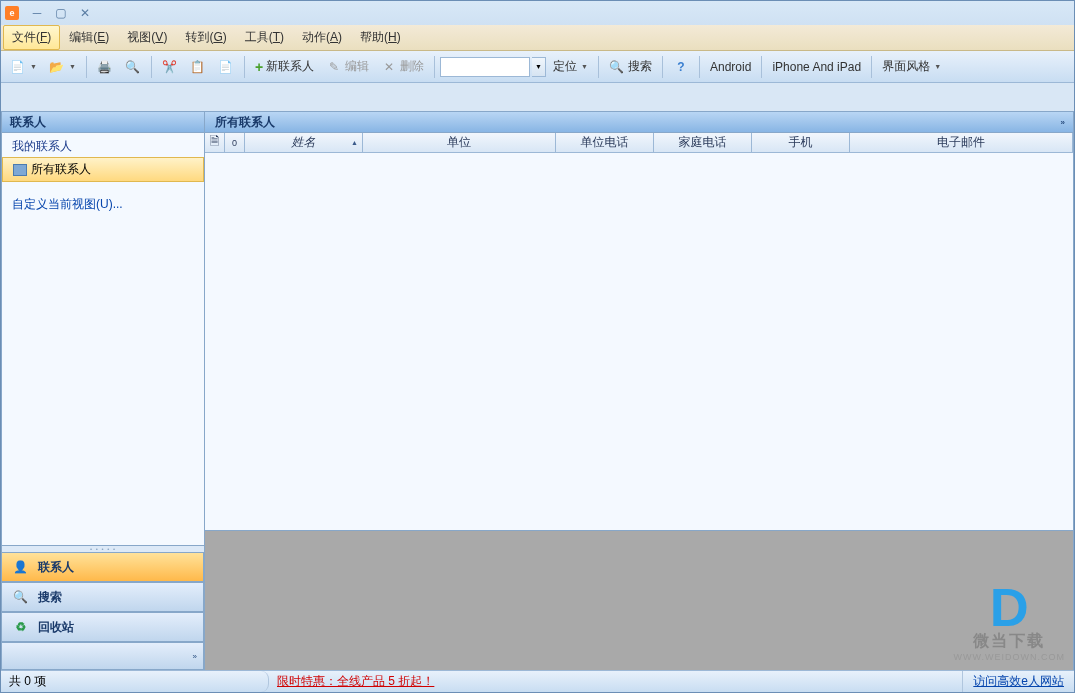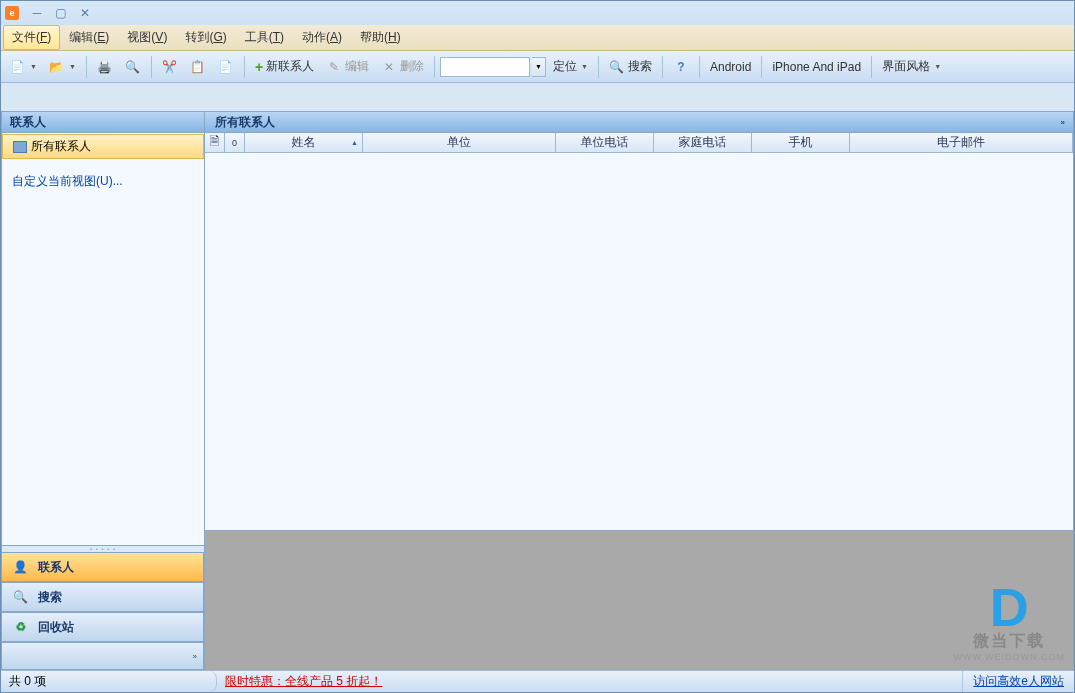--- a/index.html
+++ b/index.html
@@ -53,35 +53,35 @@
 .nav-mini { height:28px; background:linear-gradient(#e4eefb,#c0d6ed); border:1px solid #87a7c9; border-left:none; display:flex;align-items:center;justify-content:flex-end;padding:0 6px; cursor:pointer; font-size:8px; color:#2a4e80;}
 
 
 .right-col { flex:1; display:flex; flex-direction:column; min-width:0;}
 .right-header { height:22px; background: linear-gradient(#b9d6f4,#88b5e4); display:flex;align-items:center; padding:0 10px; color:#1a3a6a; font-weight:bold; border:1px solid #87a7c9; border-left:none; position:relative;}
 .right-header .chev { position:absolute; right:6px; font-size:8px; color:#2a4e80; cursor:pointer; padding:2px;}
 .grid-wrap { flex:1; display:flex; flex-direction:column; min-height:0; border-right:1px solid #87a7c9;}
 .grid-head { height:20px; display:flex; background:linear-gradient(#f1f6fc,#d8e6f5); border-bottom:1px solid #9cb8d6;}
 .grid-head .col { border-right:1px solid #9cb8d6; display:flex;align-items:center;justify-content:center; color:#2a3a5a; cursor:pointer; position:relative;}
 .grid-head .col .sort { position:absolute; right:4px; font-size:7px; color:#3a5a8a;}
-.c0{width:20px;} .c1{width:20px;} .c2{width:118px;} .c3{width:193px;} .c4{width:98px;} .c5{width:98px;} .c6{width:98px;} .c7{flex:1;}
+.c0{width:20px;} .c1{width:20px;} .c2{width:118px;font-style:italic;} .c3{width:193px;} .c4{width:98px;} .c5{width:98px;} .c6{width:98px;} .c7{flex:1;}
 .grid-body { flex:1; background:#f4f9ff; }
 .preview { height:140px; background:#a9a9a9; border-top:1px solid #87a7c9; position:relative;}
 .watermark { position:absolute; right:8px; bottom:8px; text-align:center; color:#bbb; }
 .watermark .wm-logo { font-size:54px; font-weight:bold; color:#2aa0e8; line-height:48px;}
 .watermark .wm-text { font-size:16px; font-weight:bold; color:#888; letter-spacing:2px;}
 .watermark .wm-url { font-size:9px; color:#999; letter-spacing:1px;}
 
 
 .statusbar { height:22px; background:linear-gradient(#e8f1fb,#c8ddf2); display:flex; align-items:center; border-top:1px solid #9cb8d6; font-size:12px;}
 .statusbar .cell { height:100%; display:flex;align-items:center; padding:0 8px; border-right:1px solid #b0c6de;}
 .statusbar .cell.flex { flex:1;}
 .statusbar .promo { color:#d00000; text-decoration:underline; cursor:pointer;}
 .statusbar .site-link { color:#0645ad; text-decoration:underline; cursor:pointer; padding:0 10px;}
-.statusbar .count-cell { width:216px;border-radius:8px;}
+.statusbar .count-cell { width:268px;border-radius:8px;}
 </style>
 </head>
 <body>
 
 <div class="app">
 
   <div class="titlebar">
     <div class="app-icon">e</div>
     <div class="win-btn">─</div>
     <div class="win-btn">▢</div>
@@ -168,20 +168,21 @@
         <span>界面风格</span>
         <span class="drop">▼</span>
       </div>
   </div>
 
   <div class="main">
 
     <div class="left-col">
       <div class="panel-header">联系人</div>
       <div class="tree">
+        <div class="tree-item" style="color:#1a3a8a;">我的联系人</div>
         <div class="tree-item sub selected">
           <span class="tree-icon"></span>
           <span style="color:#000;">所有联系人</span>
         </div>
         <div class="blank"></div>
         <div class="link-item"><span>自定义当前视图(U)...</span></div>
       </div>
       <div class="grip">• • • • •</div>
       <div class="nav-buttons">
         <div class="nav-btn active">

